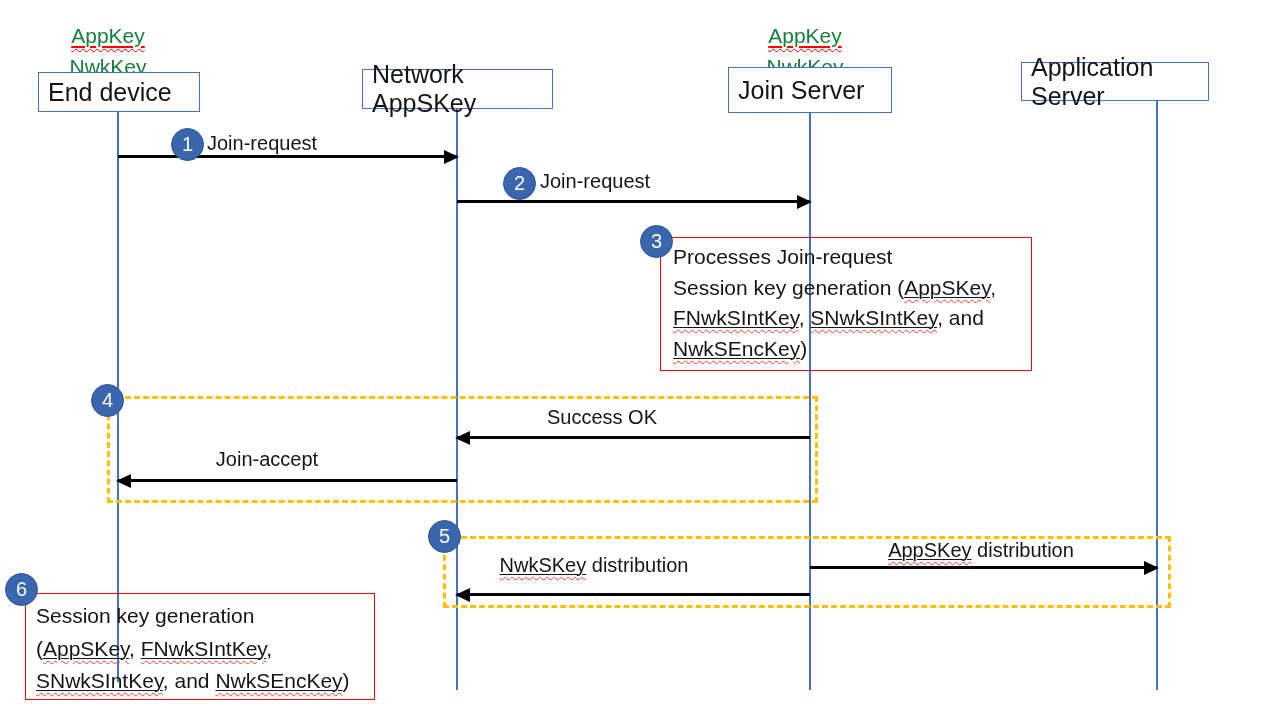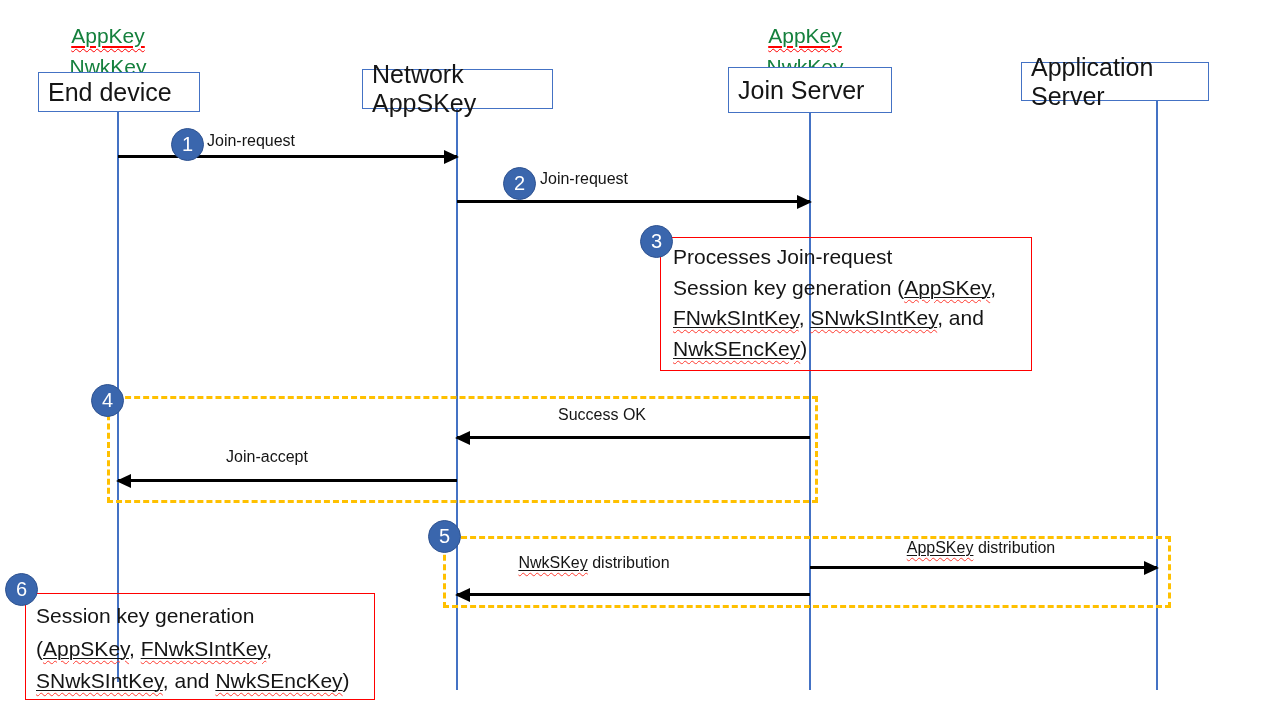--- a/index.html
+++ b/index.html
@@ -57,21 +57,21 @@
     border-right:15px solid #000000;border-top:7px solid transparent;border-bottom:7px solid transparent;
   }
   .a1{left:118px;top:155px;width:339px;}
   .a2{left:457px;top:200px;width:353px;}
   .a-success{left:457px;top:436px;width:353px;}
   .a-accept{left:118px;top:479px;width:339px;}
   .a-appskey{left:810px;top:566px;width:347px;}
   .a-nwkskey{left:457px;top:593px;width:353px;}
 
   
-  .msglabel{position:absolute;font-size:16px;white-space:nowrap;}
+  .msglabel{position:absolute;font-size:20px;white-space:nowrap;}
   .l1{left:207px;top:132px;}
   .l2{left:540px;top:170px;}
   .l-success{left:502px;top:406px;width:200px;text-align:center;}
   .l-accept{left:167px;top:448px;width:200px;text-align:center;}
   .l-appskey{left:871px;top:539px;width:220px;text-align:center;}
   .l-nwkskey{left:484px;top:554px;width:220px;text-align:center;}
 
   
   .squiggle{text-decoration:underline wavy #ff3b30;text-decoration-thickness:1px;text-underline-offset:4px;}
   .keyword{text-decoration:underline solid currentColor;text-decoration-thickness:1.4px;text-underline-offset:2px;}

